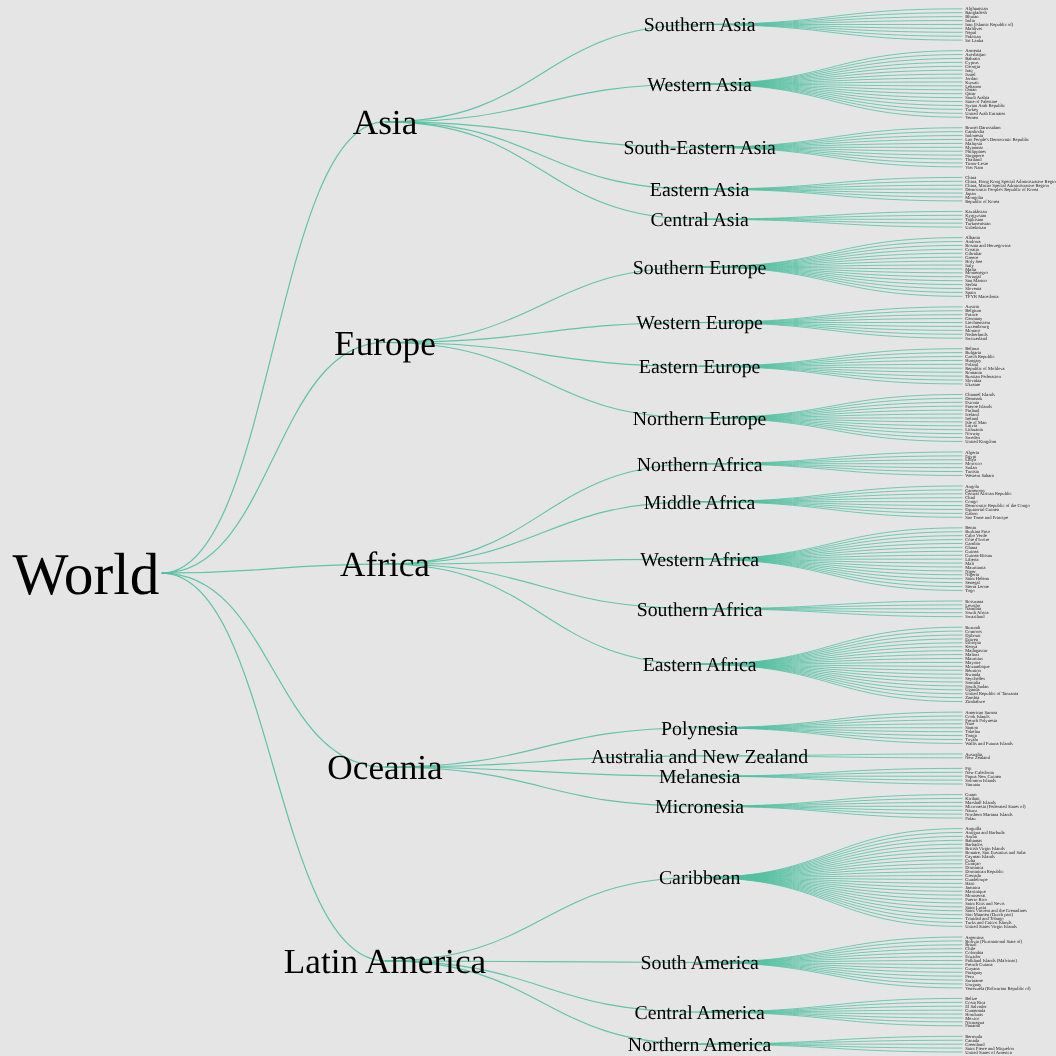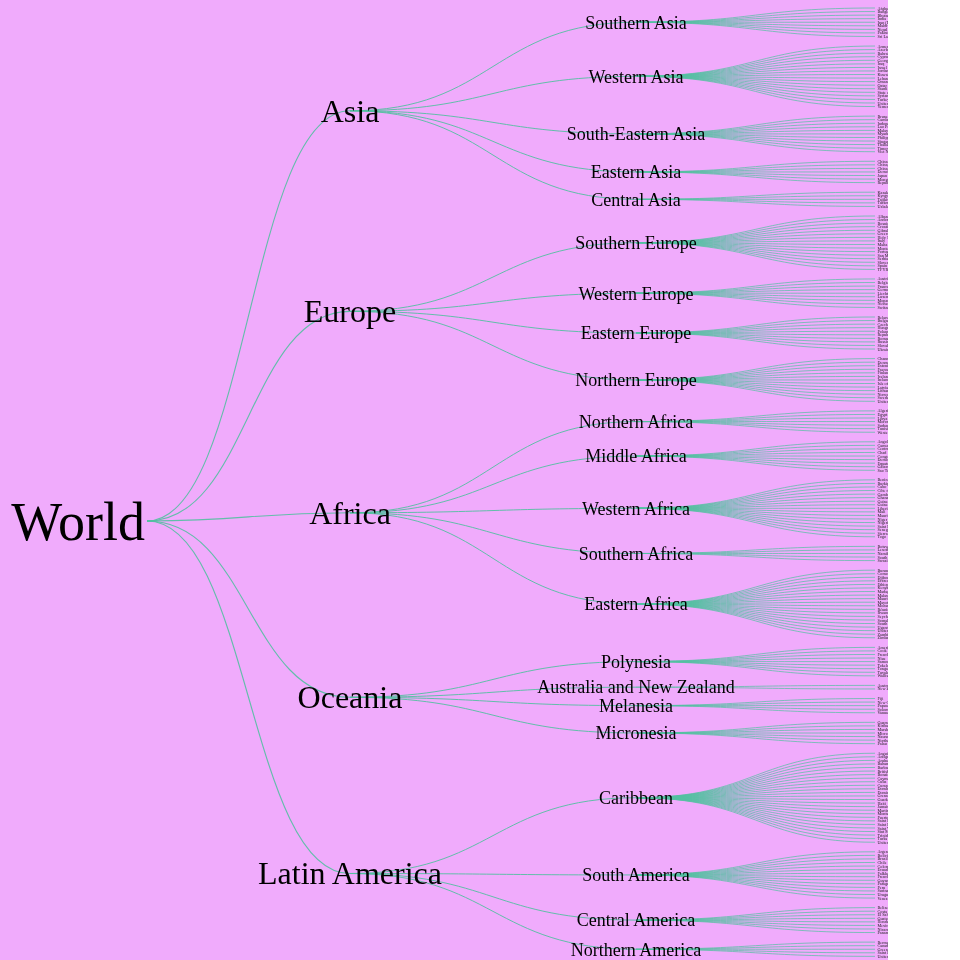--- a/index.html
+++ b/index.html
@@ -1,17 +1,17 @@
 <!DOCTYPE html>
 <html><head>
 <meta charset="utf-8">
 <title>World tree</title>
 <style>
   html,body{margin:0;padding:0;background:#ffffff;}
-  .stage{width:888px;height:960px;overflow:hidden;background:#f0abfc;position:relative;}
+  .stage{width:960px;height:960px;overflow:hidden;background:#e5e5e5;position:relative;}
   svg{display:block;}
   text{fill:#000000;font-family:"Liberation Serif","DejaVu Serif",serif;}
   .lbl-root{font-size:54px;}
   .lbl-region{font-size:32px;}
   .lbl-sub{font-size:18px;}
   .lbl-leaf{font-size:4.2px;fill:#1c1c1c;}
   path.tree-link{fill:none;}
 </style>
 </head>
 <body>

